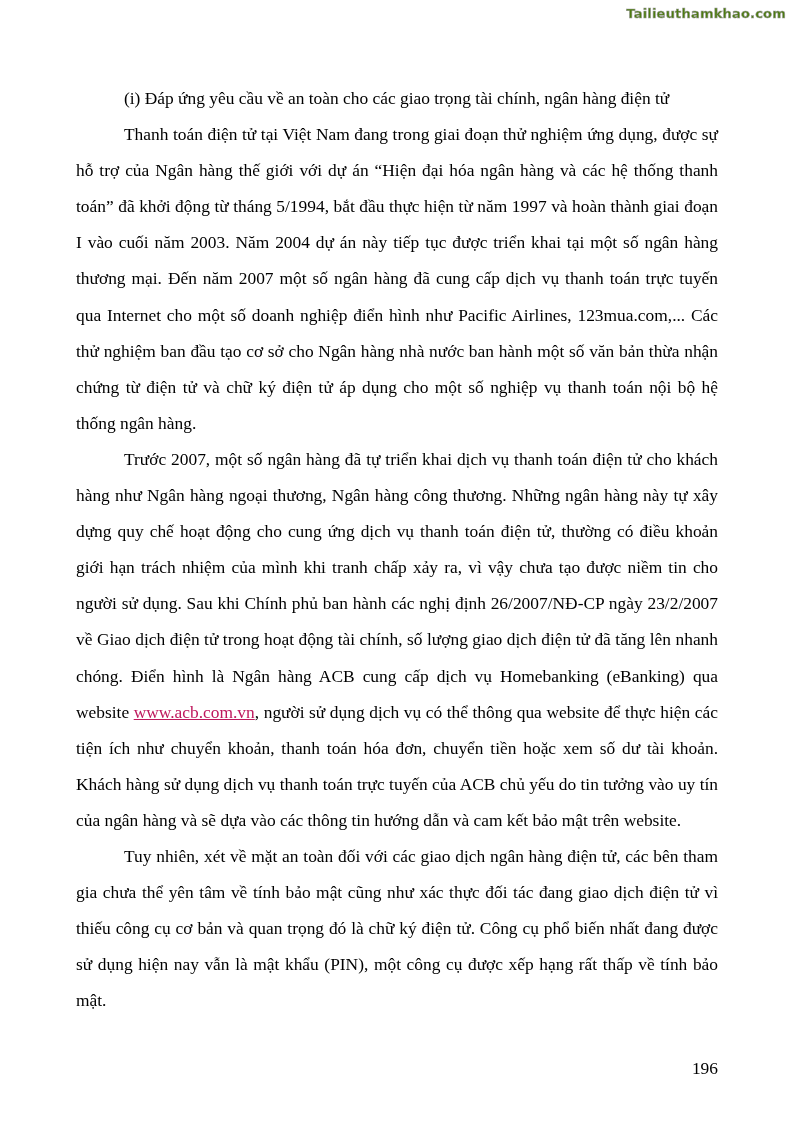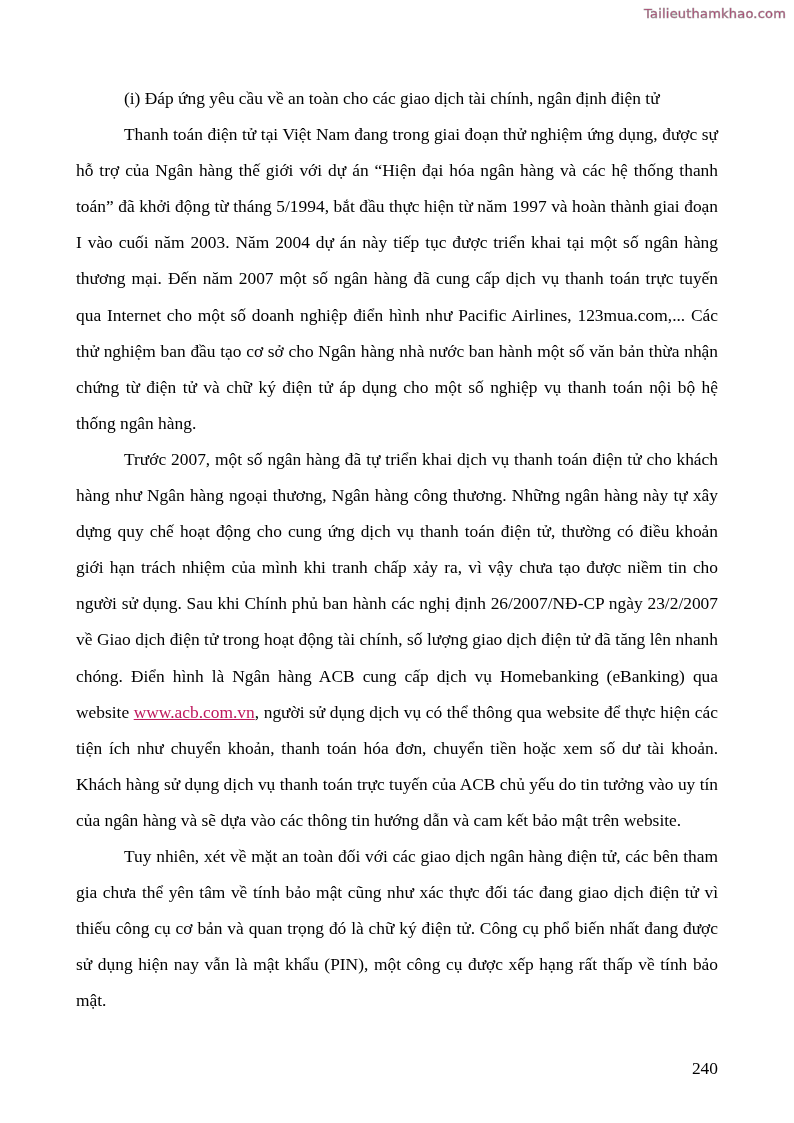--- a/index.html
+++ b/index.html
@@ -1,22 +1,23 @@
 <!DOCTYPE html>
 <html><head>
   <meta charset="utf-8">
   <style>
     html, body { margin: 0; padding: 0; background: #ffffff; }
     body { width: 794px; height: 1123px; position: relative; overflow: hidden; }
     .watermark {
       position: absolute; top: 6px; right: 8px;
       font-family: "DejaVu Sans", sans-serif; font-size: 13px;
-      color: #be185d;
+      color: #4d7c0f;
       -webkit-text-stroke: 0.6px #9a9a9a;
       letter-spacing: 0.2px;
+      font-weight: bold;
     }
     .page {
       position: absolute; left: 76px; top: 80px; width: 642px;
       font-family: "Liberation Serif", serif; font-size: 17.4px;
       color: #000000; line-height: 36.1px;
     }
     .page p { margin: 0; text-align: justify; text-indent: 48px; }
     .page p.heading { text-align: left; }
     .page a { color: #be185d; text-decoration: underline; }
     .page-number {
@@ -24,19 +25,19 @@
       text-align: right;
       font-family: "Liberation Serif", serif; font-size: 17.4px; color: #000;
     }
   </style>
 </head>
 <body>
 
 <div class="watermark">Tailieuthamkhao.com</div>
 
 <div class="page">
-  <p class="heading">(i) Đáp ứng yêu cầu về an toàn cho các giao dịch tài chính, ngân định điện tử</p>
+  <p class="heading">(i) Đáp ứng yêu cầu về an toàn cho các giao trọng tài chính, ngân hàng điện tử</p>
   <p>Thanh toán điện tử tại Việt Nam đang trong giai đoạn thử nghiệm ứng dụng, được sự hỗ trợ của Ngân hàng thế giới với dự án “Hiện đại hóa ngân hàng và các hệ thống thanh toán” đã khởi động từ tháng 5/1994, bắt đầu thực hiện từ năm 1997 và hoàn thành giai đoạn I vào cuối năm 2003. Năm 2004 dự án này tiếp tục được triển khai tại một số ngân hàng thương mại. Đến năm 2007 một số ngân hàng đã cung cấp dịch vụ thanh toán trực tuyến qua Internet cho một số doanh nghiệp điển hình như Pacific Airlines, 123mua.com,... Các thử nghiệm ban đầu tạo cơ sở cho Ngân hàng nhà nước ban hành một số văn bản thừa nhận chứng từ điện tử và chữ ký điện tử áp dụng cho một số nghiệp vụ thanh toán nội bộ hệ thống ngân hàng.</p>
   <p><span>Trước 2007, một số ngân hàng đã tự triển khai dịch vụ thanh toán điện tử cho khách hàng như Ngân hàng ngoại thương, Ngân hàng công thương. Những ngân hàng này tự xây dựng quy chế hoạt động cho cung ứng dịch vụ thanh toán điện tử, thường có điều khoản giới hạn trách nhiệm của mình khi tranh chấp xảy ra, vì vậy chưa tạo được niềm tin cho người sử dụng. Sau khi Chính phủ ban hành các nghị định 26/2007/NĐ-CP ngày 23/2/2007 về Giao dịch điện tử trong hoạt động tài chính, số lượng giao dịch điện tử đã tăng lên nhanh chóng. Điển hình là Ngân hàng ACB cung cấp dịch vụ Homebanking (eBanking) qua website </span><a href="www.acb.com.vn">www.acb.com.vn</a><span>, người sử dụng dịch vụ có thể thông qua website để thực hiện các tiện ích như chuyển khoản, thanh toán hóa đơn, chuyển tiền hoặc xem số dư tài khoản. Khách hàng sử dụng dịch vụ thanh toán trực tuyến của ACB chủ yếu do tin tưởng vào uy tín của ngân hàng và sẽ dựa vào các thông tin hướng dẫn và cam kết bảo mật trên website.</span></p>
   <p>Tuy nhiên, xét về mặt an toàn đối với các giao dịch ngân hàng điện tử, các bên tham gia chưa thể yên tâm về tính bảo mật cũng như xác thực đối tác đang giao dịch điện tử vì thiếu công cụ cơ bản và quan trọng đó là chữ ký điện tử. Công cụ phổ biến nhất đang được sử dụng hiện nay vẫn là mật khẩu (PIN), một công cụ được xếp hạng rất thấp về tính bảo mật.</p>
 </div>
 
-<div class="page-number">240</div>
+<div class="page-number">196</div>
 
 </body></html>

